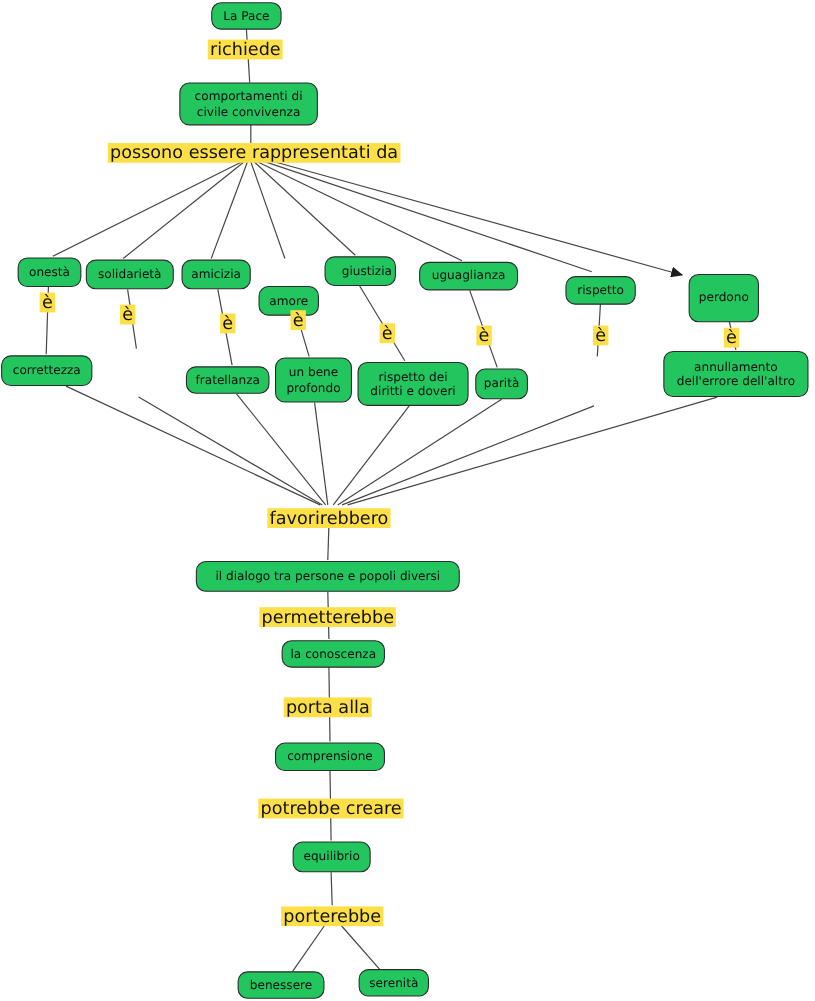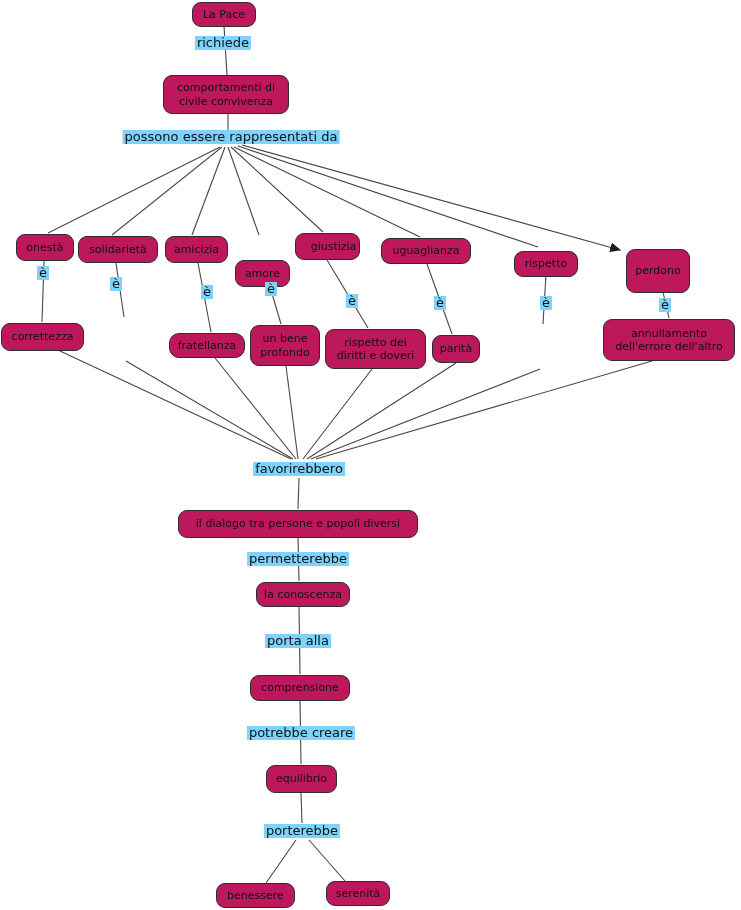--- a/index.html
+++ b/index.html
@@ -9,37 +9,37 @@
     height: 910px;
     background: #ffffff;
     font-family: "DejaVu Sans", "Liberation Sans", sans-serif;
     color: #111111;
     overflow: hidden;
   }
   #wires { position: absolute; left: 0; top: 0; }
   .node {
     position: absolute;
     box-sizing: border-box;
-    background: #be185d;
+    background: #22c55e;
     border: 1px solid #2d2d2d;
     border-radius: 9px;
     display: flex;
     align-items: center;
     justify-content: center;
     text-align: center;
     font-size: 11px;
     line-height: 1.22;
     padding: 1px 3px;
     z-index: 2;
     cursor: default;
   }
   .link-label {
     position: absolute;
-    background: #7dd3fc;
-    font-size: 13px;
+    background: #fde047;
+    font-size: 16px;
     line-height: 1.1;
     padding: 0 2px;
     white-space: nowrap;
     z-index: 2;
     transform: translateX(-50%);
     text-align: center;
   }
 </style>
 </head>
 <body>
@@ -105,21 +105,21 @@
   <div class="node" style="left:16px;top:234px;width:58px;height:27px;">onestà</div>
   <div class="node" style="left:78px;top:236px;width:80px;height:27px;">solidarietà</div>
   <div class="node" style="left:165px;top:236px;width:63px;height:27px;">amicizia</div>
   <div class="node" style="left:235px;top:236px;width:55px;height:27px;margin-top:24px;">amore</div>
   <div class="node" style="left:295px;top:233px;width:65px;height:27px;padding-left:15px;">giustizia</div>
   <div class="node" style="left:381px;top:238px;width:90px;height:26px;">uguaglianza</div>
   <div class="node" style="left:514px;top:251px;width:64px;height:26px;">rispetto</div>
   <div class="node" style="left:626px;top:249px;width:64px;height:44px;">perdono</div>
 
   <div class="node" style="left:1px;top:323px;width:83px;height:28px;">correttezza</div>
-  <div class="node" style="left:169px;top:333px;width:76px;height:25px;border-radius:10px;">fratellanza</div>
+  <div class="node" style="left:169px;top:333px;width:76px;height:25px;">fratellanza</div>
   <div class="node" style="left:250px;top:325px;width:70px;height:41px;">un bene profondo</div>
   <div class="node" style="left:325px;top:329px;width:101px;height:40px;">rispetto dei diritti e doveri</div>
   <div class="node" style="left:432px;top:335px;width:48px;height:28px;">parità</div>
   <div class="node" style="left:603px;top:319px;width:132px;height:42px;">annullamento dell'errore dell'altro</div>
 
   <div class="node" style="left:178px;top:510px;width:240px;height:28px;">il dialogo tra persone e popoli diversi</div>
   <div class="node" style="left:256px;top:582px;width:94px;height:25px;">la conoscenza</div>
   <div class="node" style="left:250px;top:675px;width:100px;height:26px;">comprensione</div>
   <div class="node" style="left:266px;top:765px;width:71px;height:28px;">equilibrio</div>
   <div class="node" style="left:216px;top:883px;width:79px;height:25px;">benessere</div>

